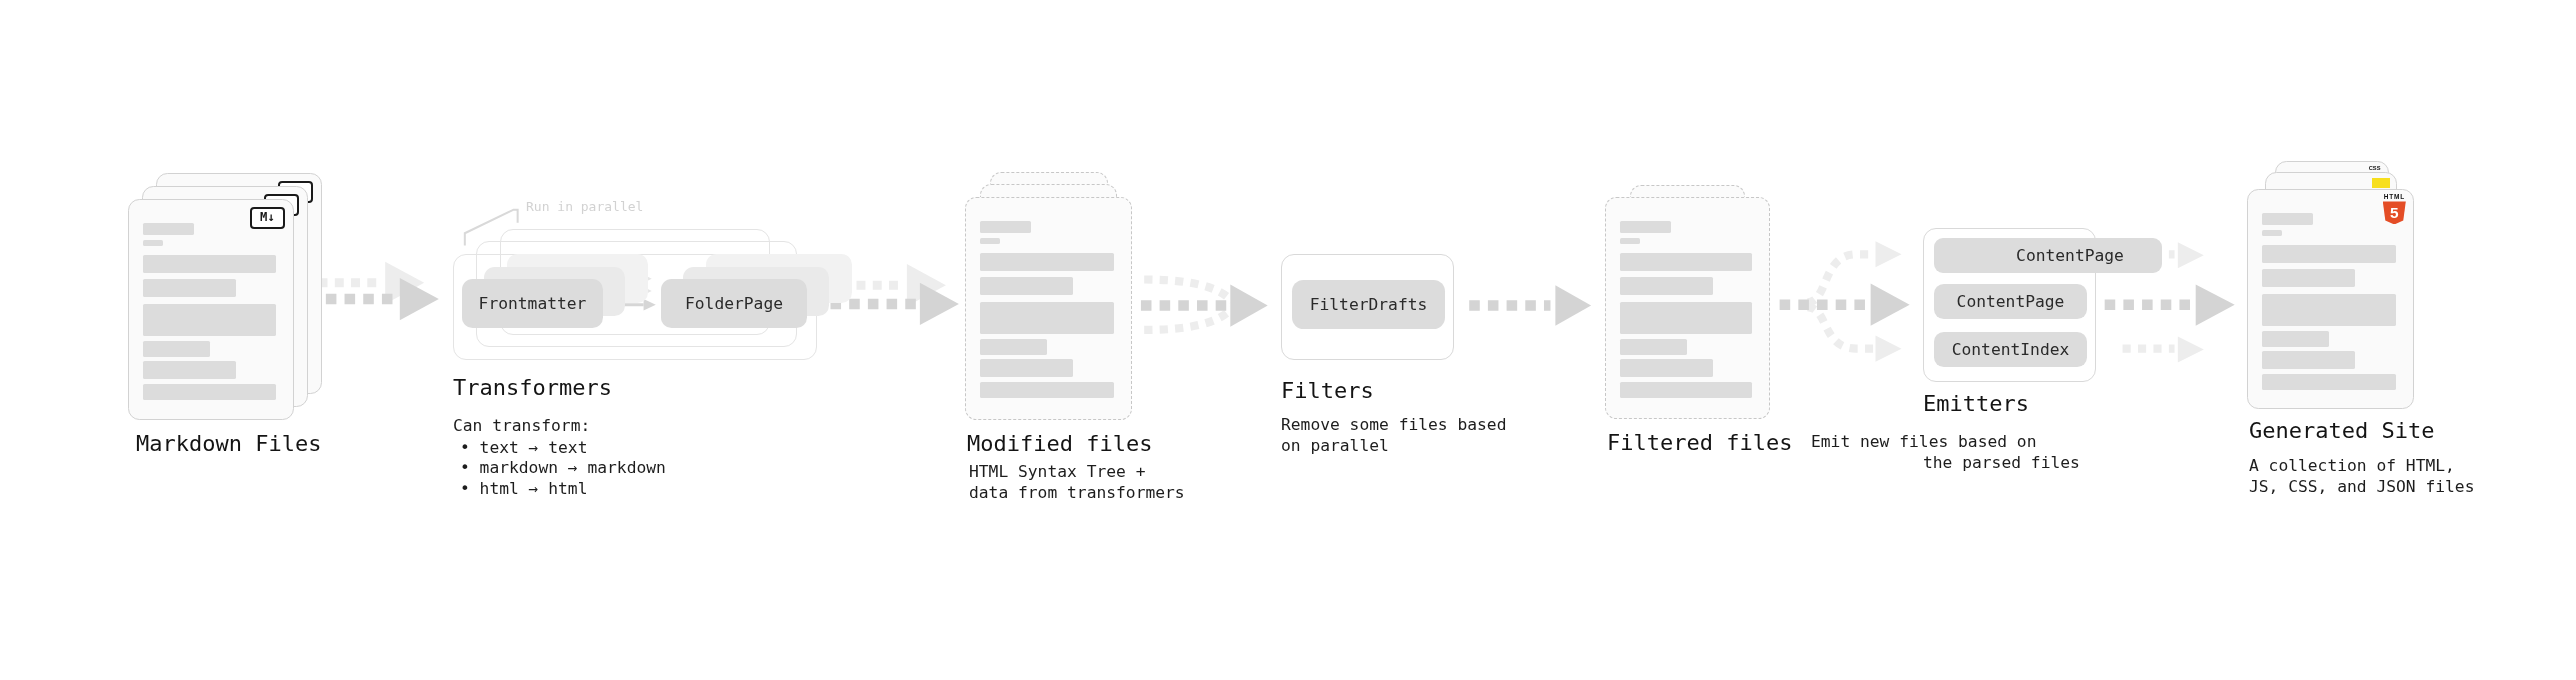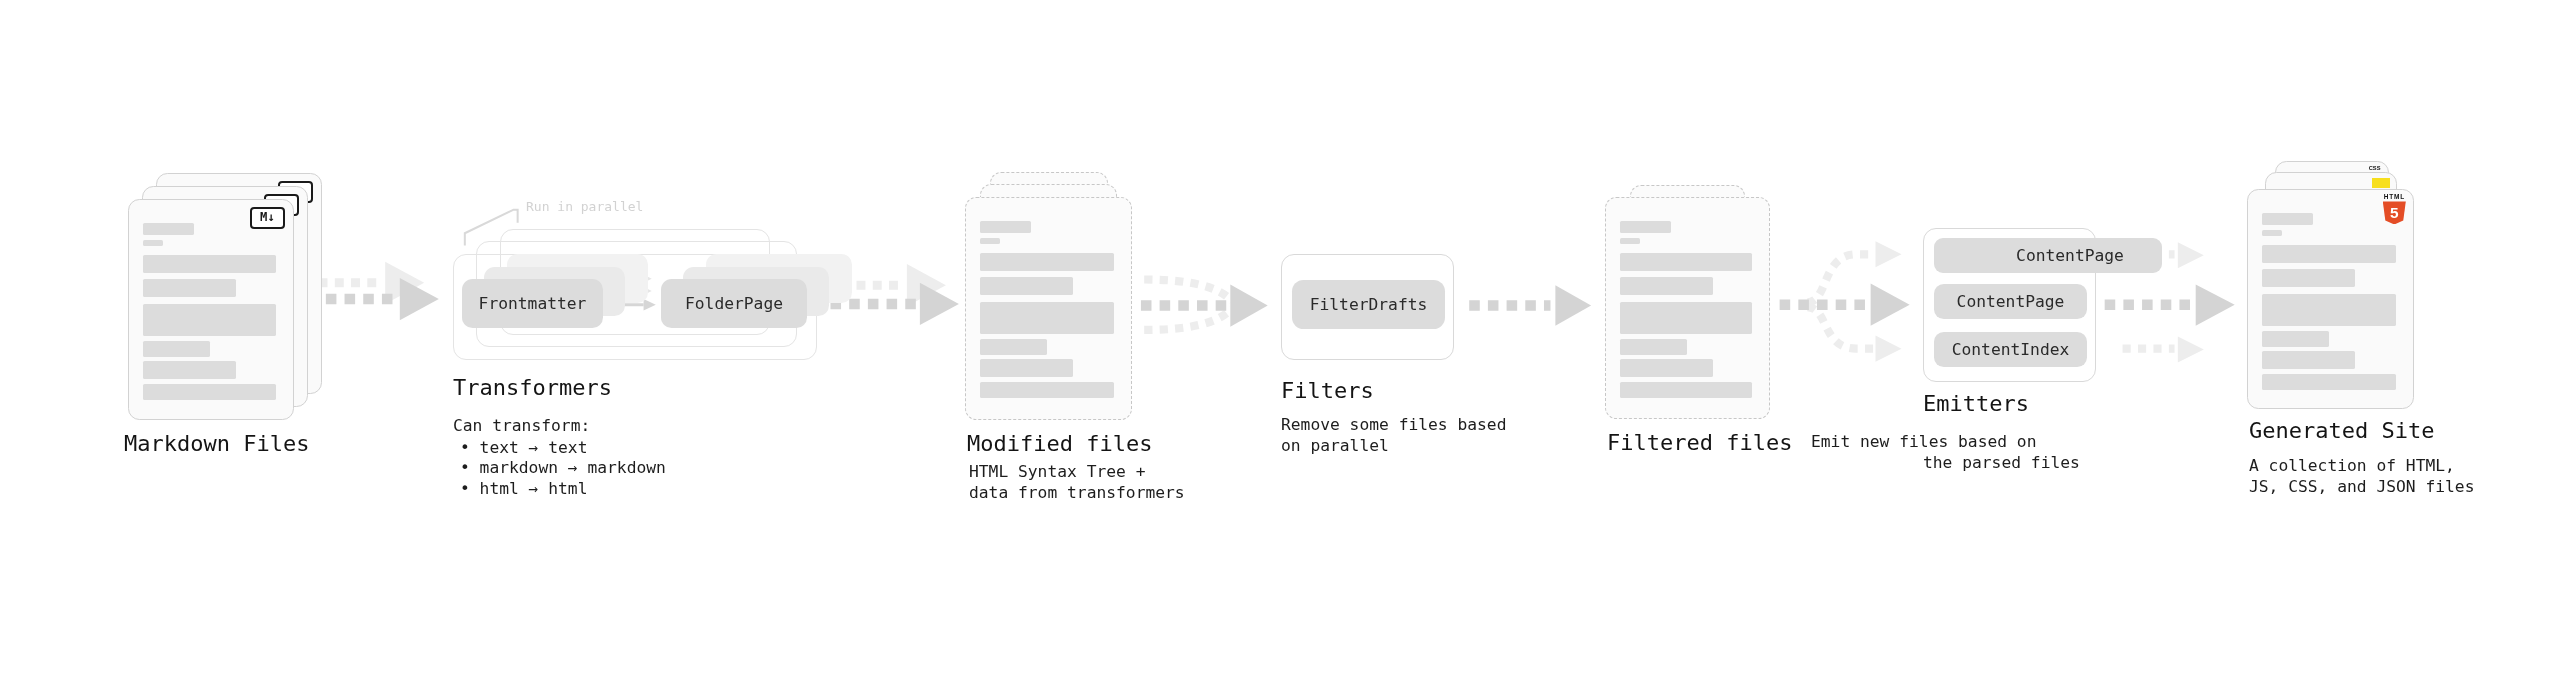--- a/index.html
+++ b/index.html
@@ -127,21 +127,21 @@
       <div class="bar b1"></div>
       <div class="bar b2"></div>
       <div class="bar b3"></div>
       <div class="bar b4"></div>
       <div class="bar b5"></div>
       <div class="bar b6"></div>
       <div class="bar b7"></div>
       <div class="bar b8"></div>
     </div>
   </div>
-  <div class="lbl" style="left:124px;top:432px;">Markdown Files</div>
+  <div class="lbl" style="left:136px;top:432px;">Markdown Files</div>
 
   <div class="frame" style="left:500px;top:229px;width:270px;height:106px;"></div>
   <div class="frame" style="left:476px;top:241px;width:321px;height:106px;"></div>
   <div class="frame" style="left:453px;top:254px;width:364px;height:106px;"></div>
   <div class="callout" style="left:526px;top:199px;">Run in parallel</div>
 
   <div class="pill ghost2" style="left:507px;top:254px;width:141px;height:49px;"></div>
   <div class="pill ghost1" style="left:484px;top:267px;width:141px;height:49px;"></div>
   <div class="pill" style="left:462px;top:279px;width:141px;height:49px;">Frontmatter</div>
 

